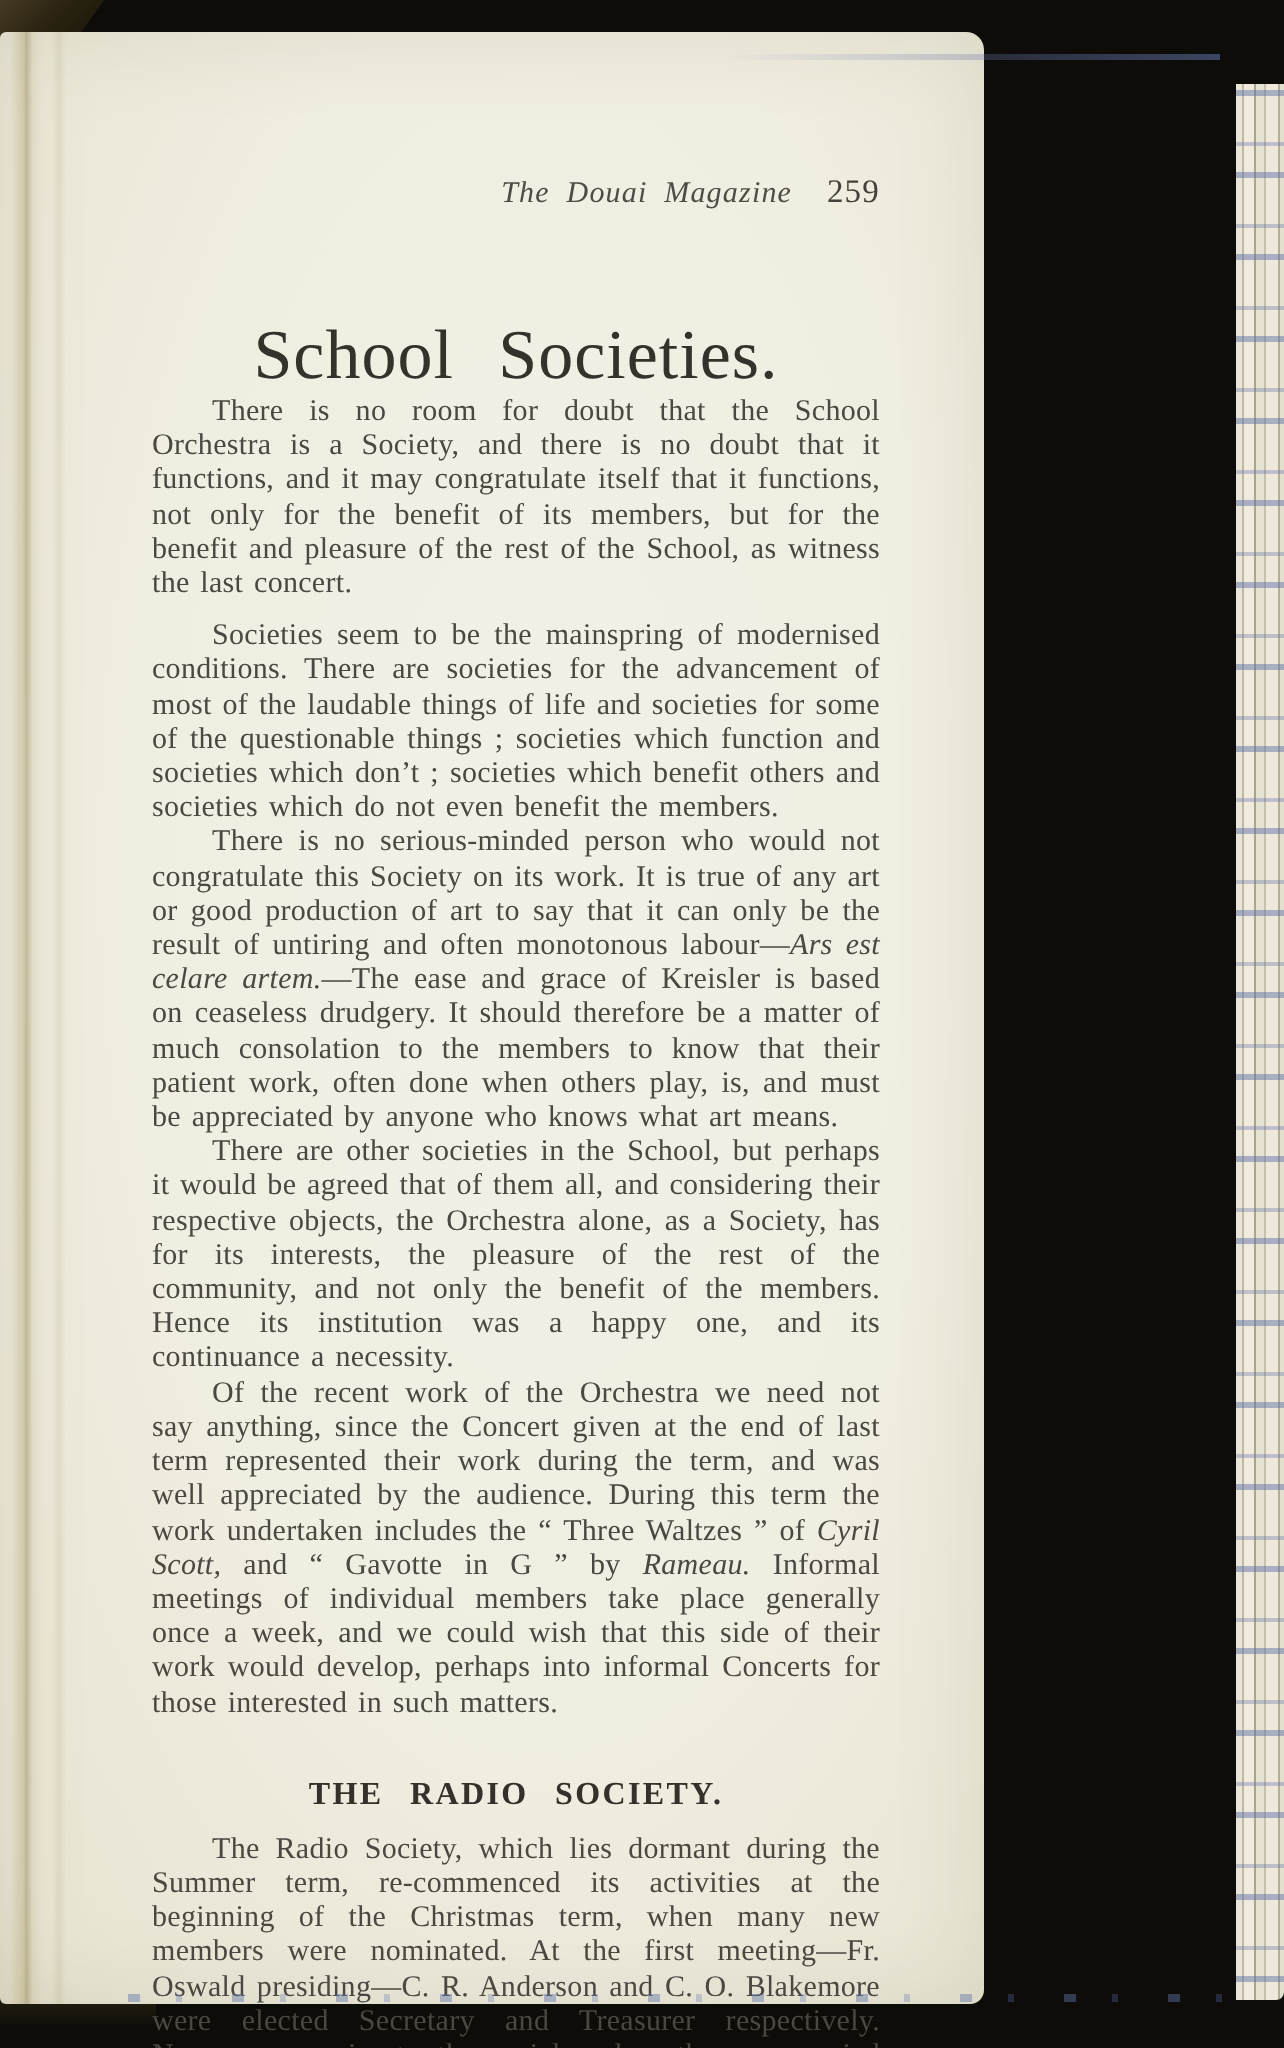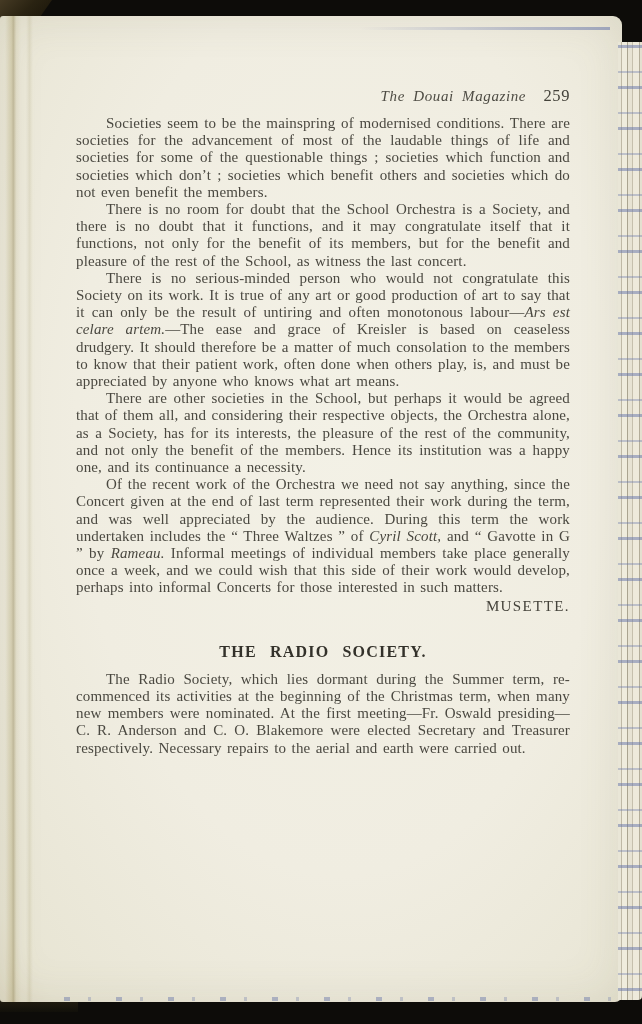--- a/index.html
+++ b/index.html
@@ -21,21 +21,21 @@
   }
   
   .bottom-board {
     position: absolute; left: 0; top: 986px; width: 78px; height: 26px;
     background: linear-gradient(180deg, #4a4226 0%, #262012 40%, #11100a 100%);
     clip-path: polygon(0 18%, 100% 55%, 100% 100%, 0 100%);
   }
 
   
   .page {
-    position: absolute; left: 0; top: 16px; width: 622px; height: 986px;
+    position: absolute; left: 0; top: 16px; width: 492px; height: 986px;
     background: radial-gradient(ellipse at 55% 42%, #f3f1e6 0%, #f0ede1 55%, #e8e5d4 92%, #e2ddc9 100%);
     border-radius: 3px 9px 7px 3px;
     box-shadow: inset 0 0 46px rgba(120,110,75,0.14);
   }
   
   .crease-left {
     position: absolute; left: 5px; top: 0; bottom: 0; width: 16px;
     background: linear-gradient(90deg,
       rgba(170,155,95,0) 0%,
       rgba(165,150,90,0.30) 40%,
@@ -147,33 +147,33 @@
     <div class="crease-left"></div>
     <div class="crease-left-2"></div>
 
     <div class="content">
 
       <div class="running-header">
         <span class="mag">The Douai Magazine</span>
         <span class="pageno">259</span>
       </div>
 
+      <h1 class="title">School Societies.</h1>
 
 
+      <p class="para">There is no room for doubt that the School Orchestra is a Society, and there is no doubt that it functions, and it may congratulate itself that it functions, not only for the benefit of its members, but for the benefit and pleasure of the rest of the School, as witness the last concert.</p>
+
       <p class="para first">Societies seem to be the mainspring of modernised conditions. There are societies for the advancement of most of the laudable things of life and societies for some of the questionable things ; societies which function and societies which don’t ; societies which benefit others and societies which do not even benefit the members.</p>
-
-      <p class="para">There is no room for doubt that the School Orchestra is a Society, and there is no doubt that it functions, and it may congratulate itself that it functions, not only for the benefit of its members, but for the benefit and pleasure of the rest of the School, as witness the last concert.</p>
 
       <p class="para"><span>There is no serious-minded person who would not congratulate this Society on its work.  It is true of any art or good production of art to say that it can only be the result of untiring and often monotonous labour—</span><span class="ital">Ars est celare artem.</span><span>—The ease and grace of Kreisler is based on ceaseless drudgery.  It should therefore be a matter of much consolation to the members to know that their patient work, often done when others play, is, and must be appreciated by anyone who knows what art means.</span></p>
 
       <p class="para">There are other societies in the School, but perhaps it would be agreed that of them all, and considering their respective objects, the Orchestra alone, as a Society, has for its interests, the pleasure of the rest of the community, and not only the benefit of the members. Hence its institution was a happy one, and its continuance a necessity.</p>
 
       <p class="para"><span>Of the recent work of the Orchestra we need not say anything, since the Concert given at the end of last term represented their work during the term, and was well appreciated by the audience.  During this term the work undertaken includes the “ Three Waltzes ” of </span><span class="ital">Cyril Scott,</span><span> and “ Gavotte in G ” by </span><span class="ital">Rameau.</span><span>  Informal meetings of individual members take place generally once a week, and we could wish that this side of their work would develop, perhaps into informal Concerts for those interested in such matters.</span></p>
 
-      <p class="signature">MUSETTE.</p>
 
       <h2 class="sect radio">THE RADIO SOCIETY.</h2>
 
       <p class="para first">The Radio Society, which lies dormant during the Summer term, re-commenced its activities at the beginning of the Christmas term, when many new members were nominated.  At the first meeting—Fr. Oswald presiding—C. R. Anderson and C. O. Blakemore were elected Secretary and Treasurer respectively.  Necessary repairs to the aerial and earth were carried out.</p>
 
     </div>
   </div>
 
   <div class="fore-edge"></div>
   <div class="edge-speckle-bottom"></div>

